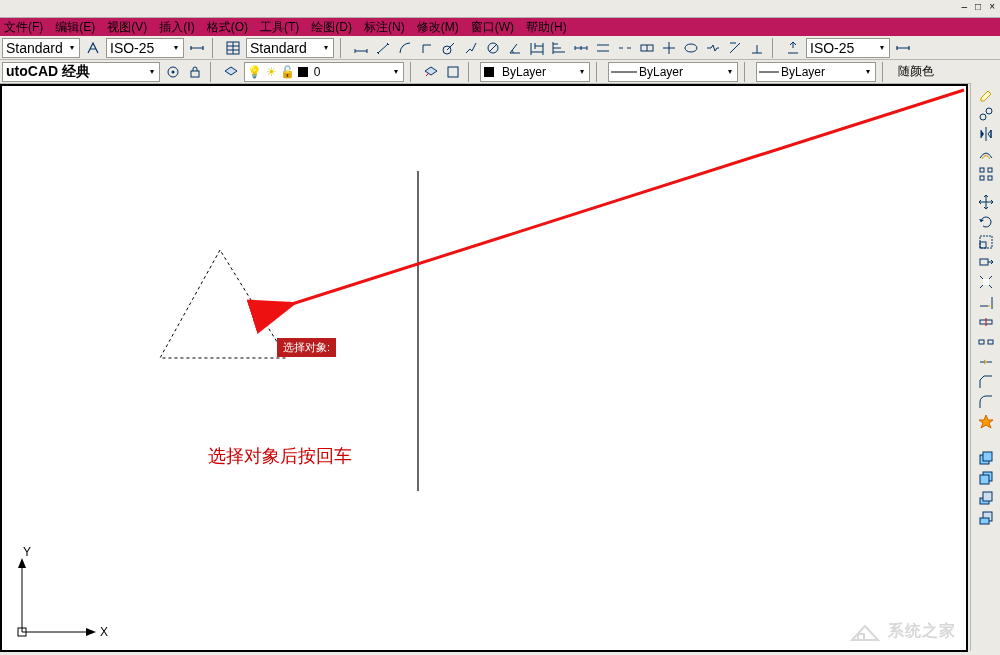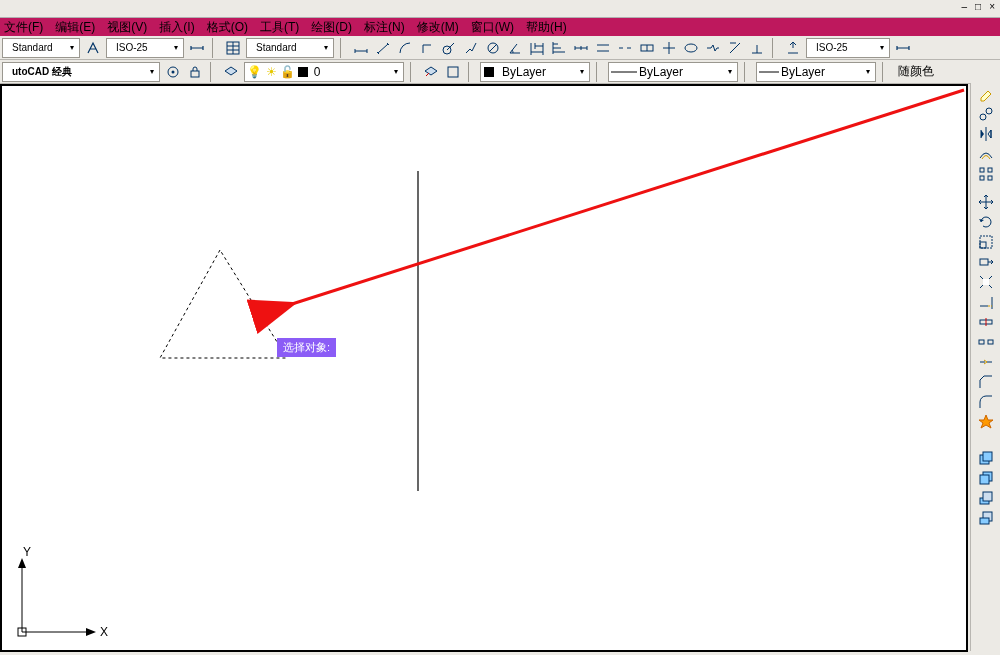--- a/index.html
+++ b/index.html
@@ -4,28 +4,28 @@
 <style>
   * { box-sizing: border-box; margin: 0; padding: 0; }
   html, body { width: 1000px; height: 655px; overflow: hidden; font-family: "Microsoft YaHei", Arial, sans-serif; font-size: 12px; background: #eceae5; color: #000; }
   .titlebar { height: 18px; background: #eceae5; display: flex; align-items: center; border-bottom: 1px solid #b0b0b0; position: relative; }
   .window-ctrls { position: absolute; right: 2px; top: 1px; display: flex; gap: 2px; }
   .window-ctrls span { font-size: 10px; padding: 0 3px; cursor: pointer; }
   .menubar { height: 18px; display: flex; align-items: center; gap: 12px; padding: 0 4px; background: #be185d; font-size: 12px; }
   .menubar span { cursor: pointer; }
   .toolbar-row { height: 24px; display: flex; align-items: center; gap: 4px; padding: 1px 2px; background: #eceae5; border-bottom: 1px solid #b8b6b1; }
   .combo { display: inline-flex; align-items: center; border: 1px solid #9a978f; background: #fff; height: 20px; }
-  .combo input { border: none; height: 18px; padding: 0 9px; font-size: 10px; background: transparent; outline: none; }
+  .combo input { border: none; height: 18px; padding: 0 3px; font-size: 14px; background: transparent; outline: none; }
   .combo .arrow { width: 14px; height: 18px; display: flex; align-items: center; justify-content: center; font-size: 8px; }
   .tbtn { width: 18px; height: 18px; display: inline-flex; align-items: center; justify-content: center; border: 1px solid transparent; cursor: pointer; }
   .sep { width: 6px; height: 20px; border-left: 1px solid #9a978f; margin: 0 2px; }
   .canvas-wrap { position: relative; width: 968px; height: 568px; margin-left: 0; background: #fff; border: 2px solid #000; }
   .right-panel { position: absolute; right: 0; top: 83px; width: 30px; height: 568px; background: #eceae5; border-left: 1px solid #b8b6b1; display: flex; flex-direction: column; align-items: center; padding-top: 2px; gap: 2px; }
   .rbtn { width: 20px; height: 18px; display: flex; align-items: center; justify-content: center; cursor: pointer; }
-  .tooltip-box { position: absolute; background: #8b5cf6; color: #fff; font-size: 11px; padding: 2px 6px; white-space: nowrap; }
+  .tooltip-box { position: absolute; background: #b91c1c; color: #fff; font-size: 11px; padding: 2px 6px; white-space: nowrap; }
   .instruction-text { position: absolute; color: #c00; font-family: SimSun, serif; font-size: 18px; }
   .layer-swatch { display: inline-block; width: 10px; height: 10px; background: #000; margin-right: 4px; }
   .bulb { color: #e6c800; }
   .watermark { position: absolute; right: 10px; bottom: 6px; color: rgba(200,200,200,.7); font-size: 16px; font-weight: bold; letter-spacing: 1px; display:flex; align-items:center; gap:6px;}
   .ucs { position: absolute; left: 6px; bottom: 6px; }
 </style>
 </head>
 <body>
 
 <div class="titlebar">
@@ -280,31 +280,38 @@
 
     <defs>
       <marker id="arr" markerWidth="16" markerHeight="12" refX="2" refY="6" orient="auto">
         <polygon points="16,0 0,6 16,12" fill="#e11"></polygon>
       </marker>
     </defs>
     <line x1="962" y1="4" x2="290" y2="218" stroke="#e11" stroke-width="3" marker-end="url(#arr)"></line>
   </svg>
 
   <div class="tooltip-box" style="left:275px;top:252px">选择对象:</div>
+  <div class="instruction-text" style="left:206px;top:358px">选择对象后按回车</div>
 
   <svg class="ucs" width="100" height="100">
     <text x="15" y="12" font-size="12">Y</text>
     <text x="92" y="92" font-size="12">X</text>
     <line x1="14" y1="88" x2="14" y2="20" stroke="#000"></line>
     <polygon points="14,14 10,24 18,24" fill="#000"></polygon>
     <line x1="14" y1="88" x2="82" y2="88" stroke="#000"></line>
     <polygon points="88,88 78,84 78,92" fill="#000"></polygon>
     <rect x="10" y="84" width="8" height="8" fill="none" stroke="#000"></rect>
   </svg>
 
+  <div class="watermark">
+    <svg width="34" height="26">
+        <path d="M4 22 L17 8 L30 22 Z M10 22 v-6 h6 v6" stroke="rgba(200,200,200,.7)" stroke-width="2" fill="none"></path>
+      </svg>
+    <span>系统之家</span>
+  </div>
 </div>
 
 <div class="right-panel">
   <span class="rbtn">
       <svg width="16" height="16">
         <path d="M3 12L10 5l3 3-7 7H3z" stroke="#c90" fill="#ffc"></path>
       </svg>
     </span>
   <span class="rbtn">
       <svg width="16" height="16">

